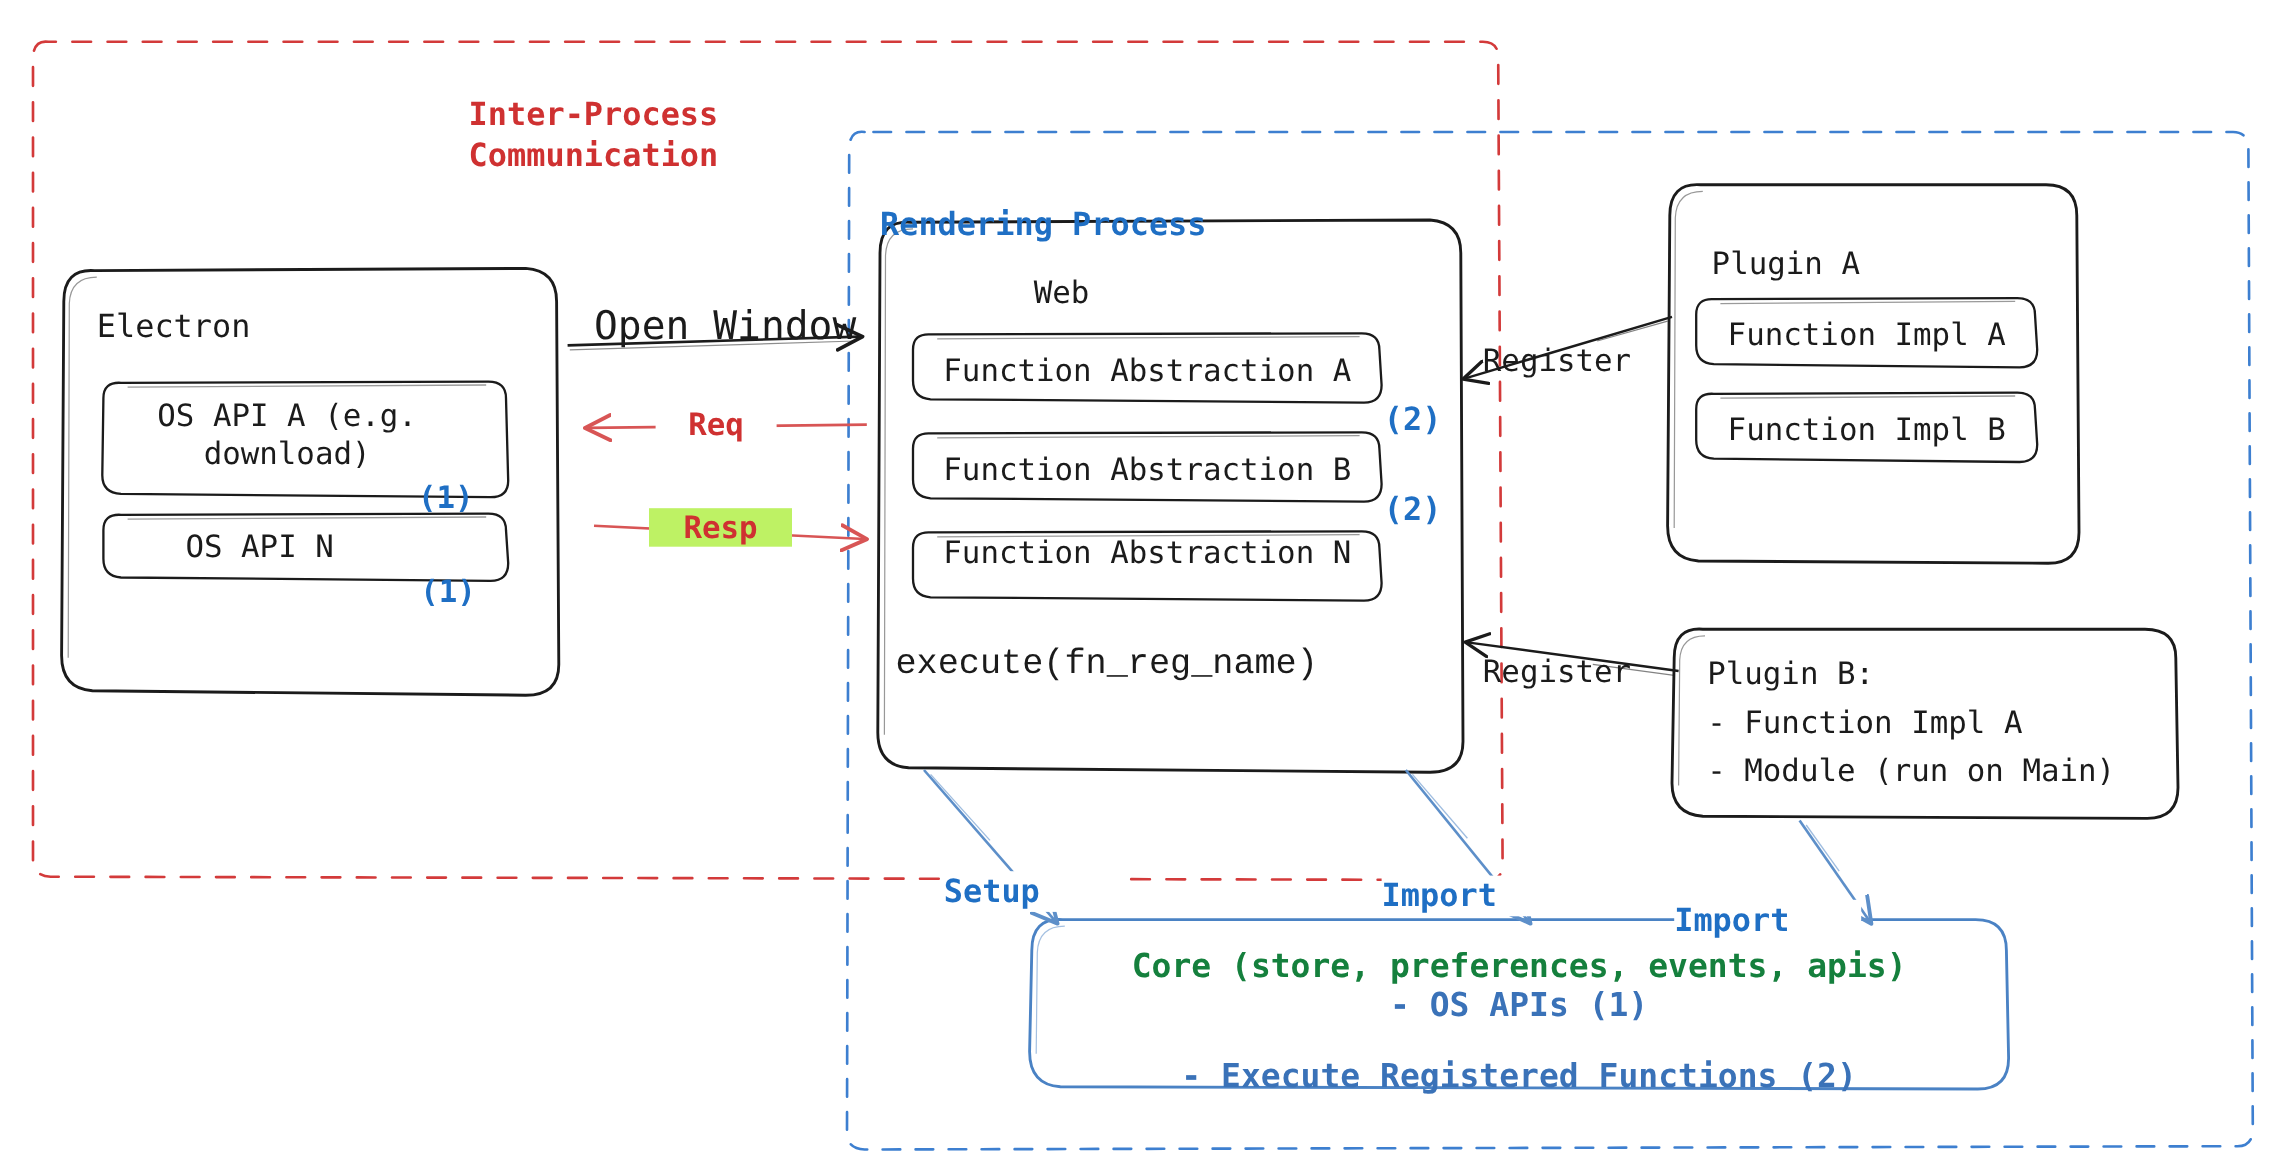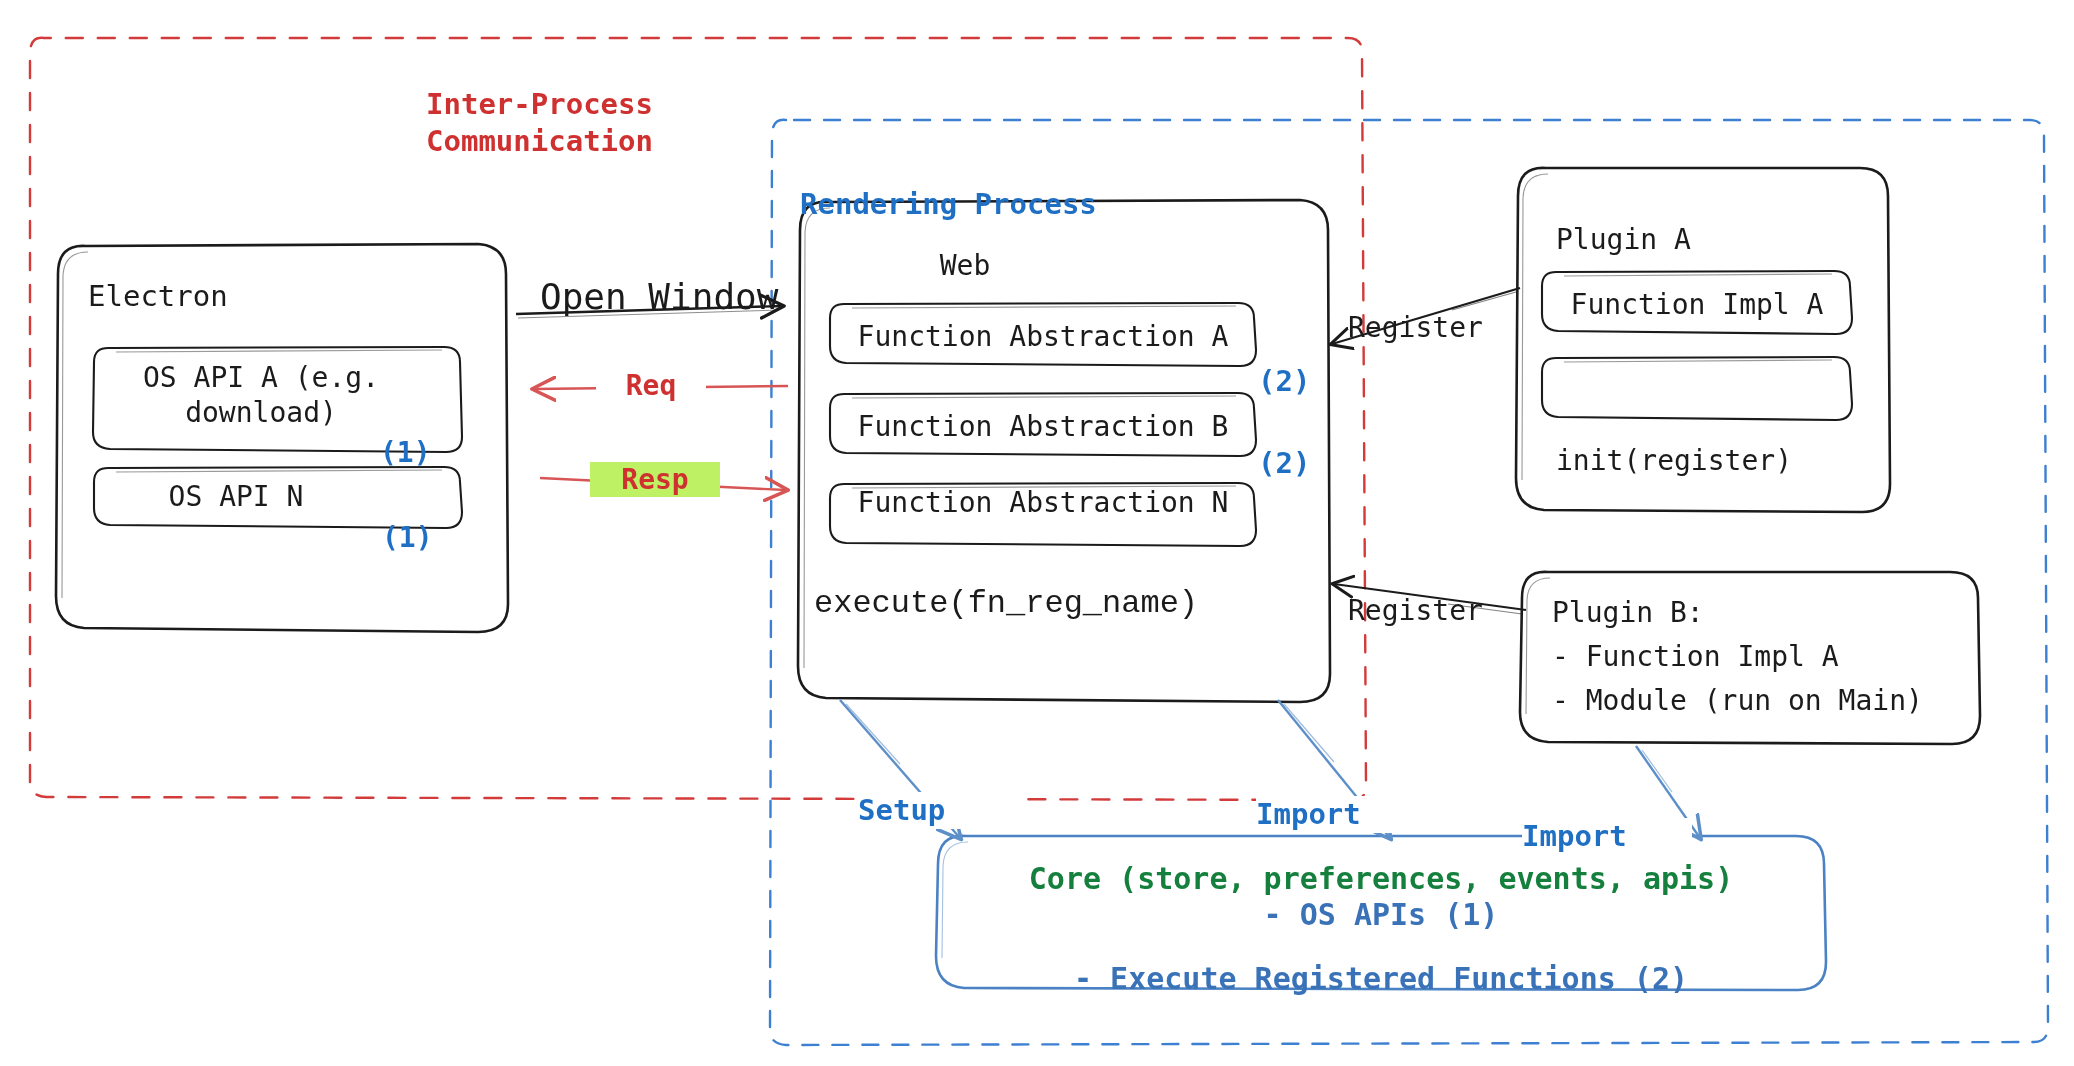--- a/index.html
+++ b/index.html
@@ -173,21 +173,21 @@
   <div class="lbl blk ctr" style="left:834px; top:485px; width:418px; font-size:28px;">Function Abstraction N</div>
 
   <div class="lbl blk lft" style="left:814px; top:584px; width:420px; font-size:32px;font-family:Liberation Mono, monospace;">execute(fn_reg_name)</div>
 
   <div class="lbl blk lft" style="left:1348px; top:310px; width:200px; font-size:28px;">Register</div>
 
   <div class="lbl blk lft" style="left:1348px; top:593px; width:200px; font-size:28px;">Register</div>
 
   <div class="lbl blk lft" style="left:1556px; top:222px; width:280px; font-size:28px;">Plugin A</div>
   <div class="lbl blk ctr" style="left:1546px; top:287px; width:302px; font-size:28px;">Function Impl A</div>
-  <div class="lbl blk lft" style="left:1556px; top:443px; width:330px; font-size:28px;">init(register)</div>
+  <div class="lbl blk ctr" style="left:1546px; top:373px; width:302px; font-size:28px;">Function Impl B</div>
 
   <div class="lbl blk lft" style="left:1552px; top:595px; width:400px; font-size:28px;">Plugin B:</div>
   <div class="lbl blk lft" style="left:1552px; top:639px; width:400px; font-size:28px;">- Function Impl A</div>
   <div class="lbl blk lft" style="left:1552px; top:683px; width:420px; font-size:28px;">- Module (run on Main)</div>
 
   <div class="lbl blue lft" style="left:858px; top:751px; width:160px; font-size:29px; font-weight:600; background:#ffffff;">Setup</div>
 
   <div class="lbl blue lft" style="left:1256px; top:755px; width:170px; font-size:29px; font-weight:600; background:#ffffff;">Import</div>
 
   <div class="lbl blue lft" style="left:1522px; top:777px; width:170px; font-size:29px; font-weight:600; background:#ffffff;">Import</div>

